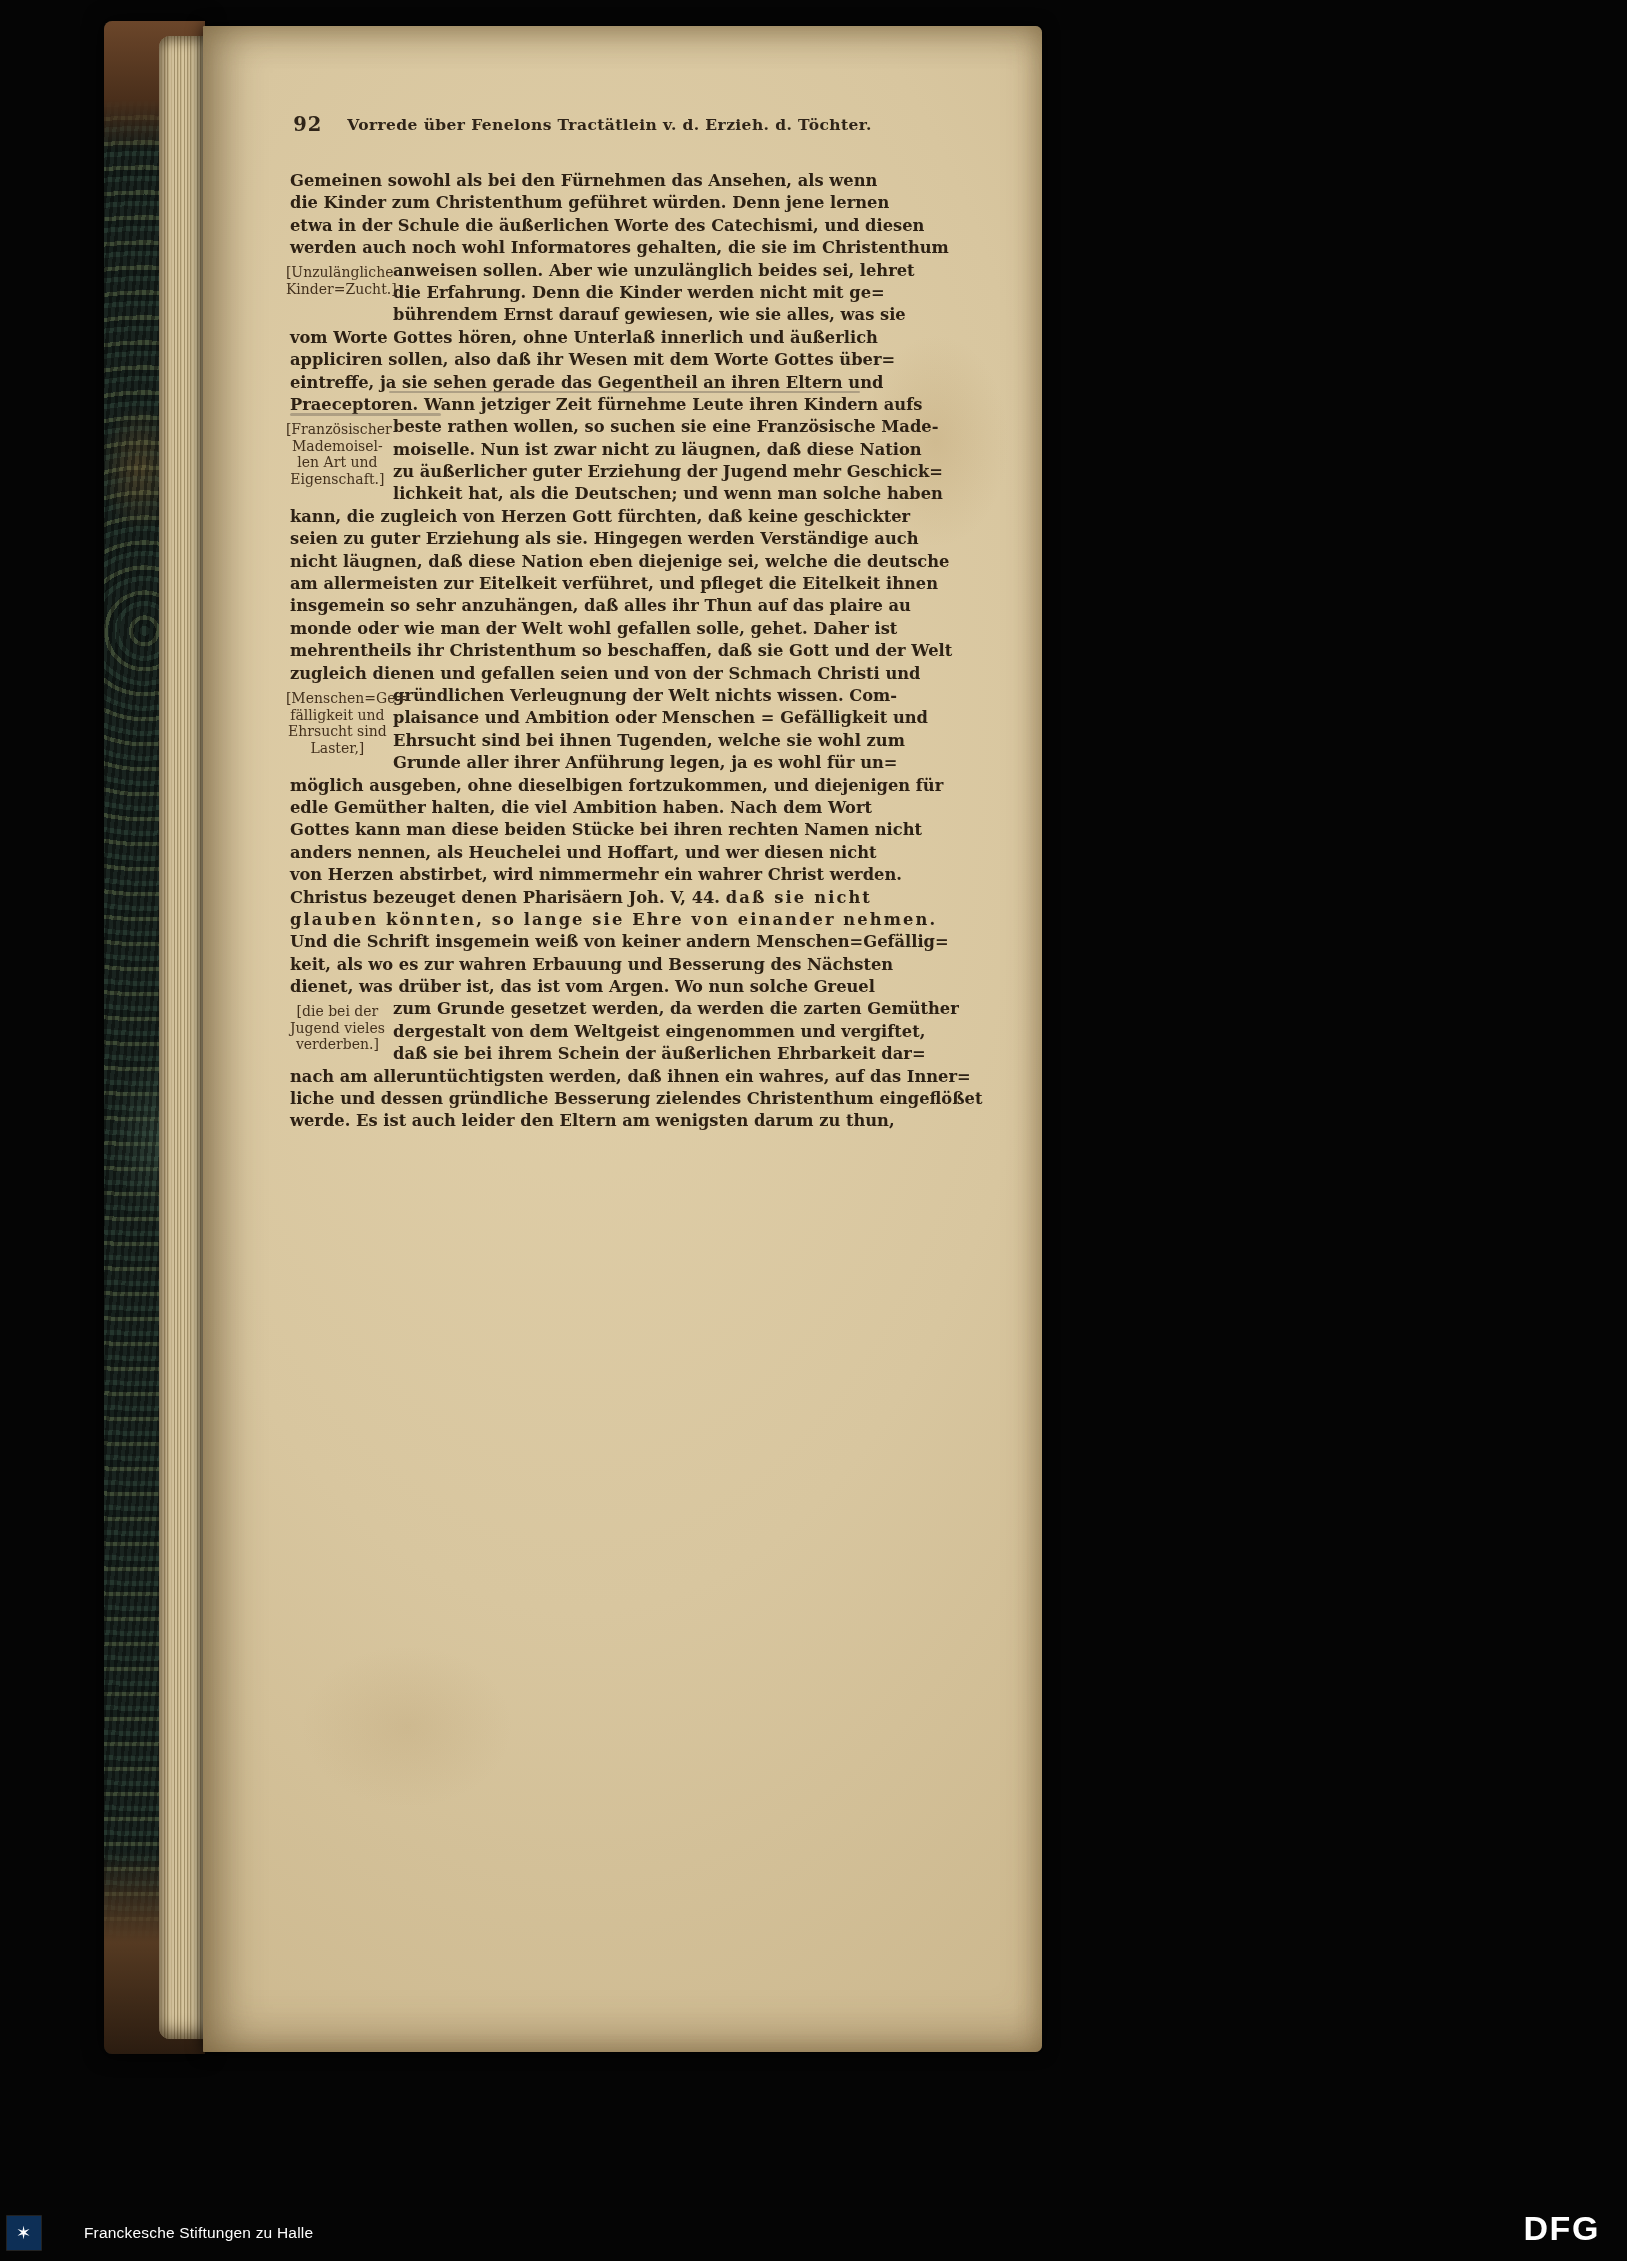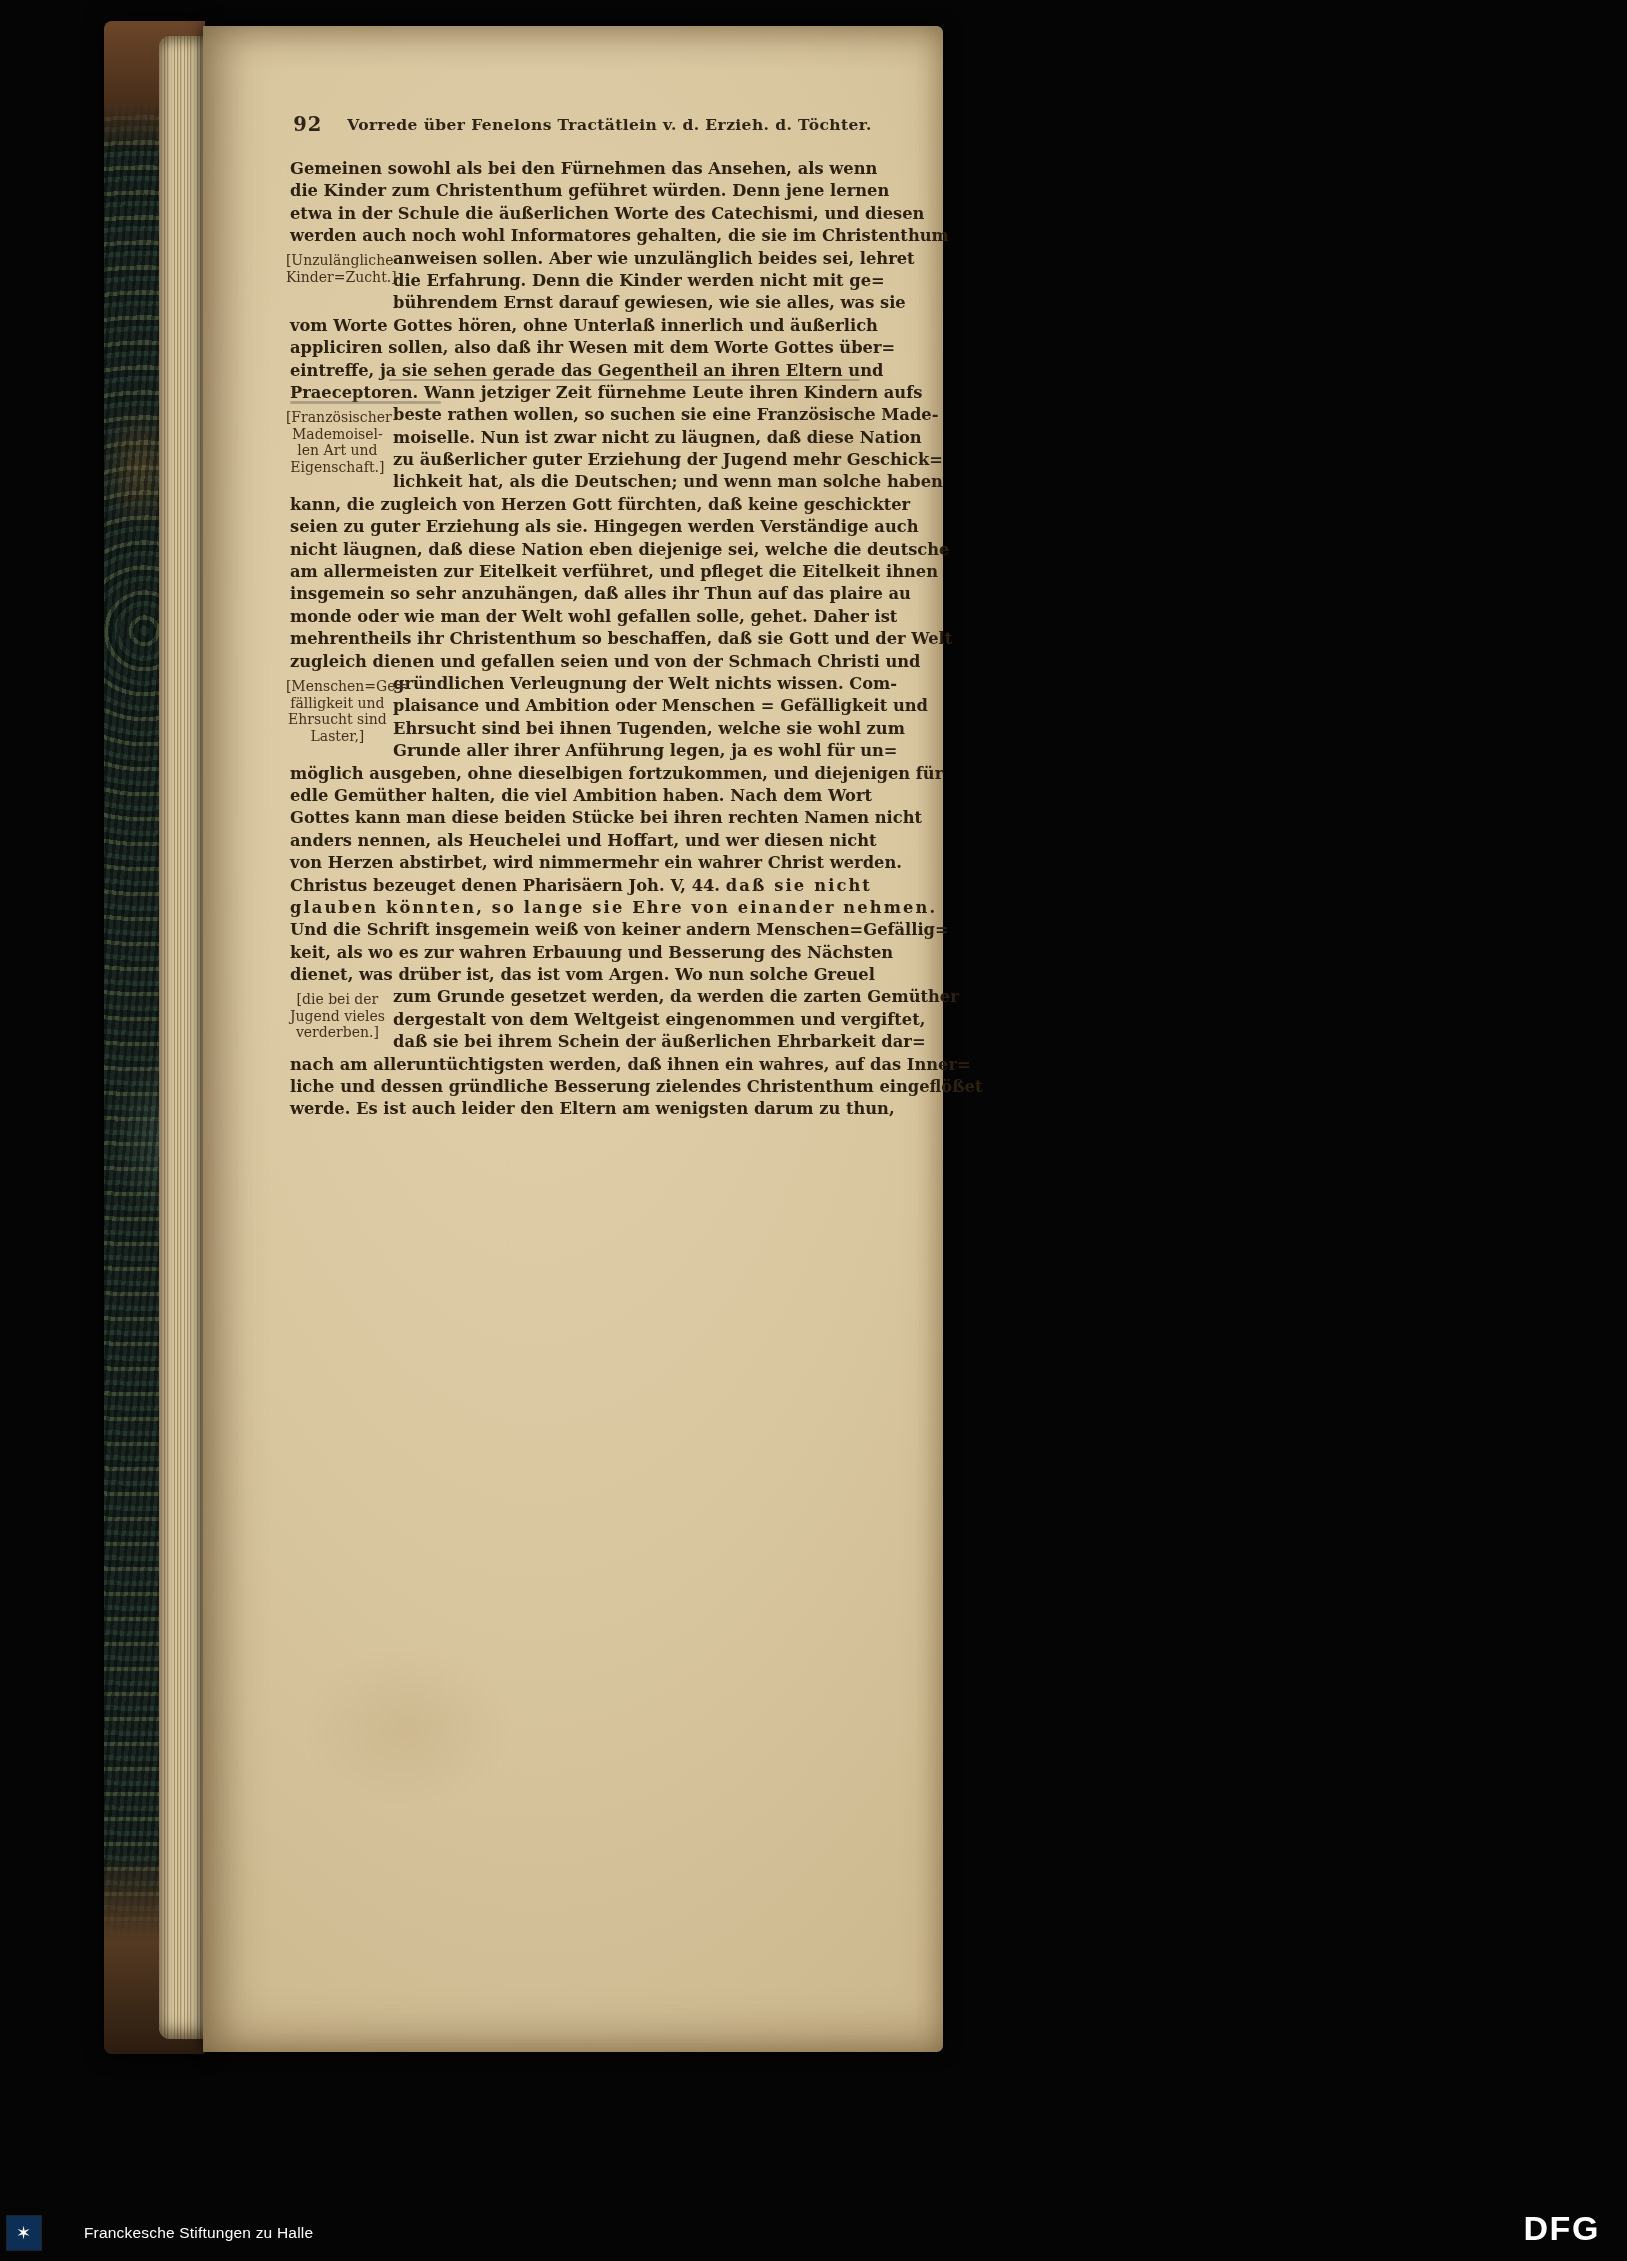--- a/index.html
+++ b/index.html
@@ -38,21 +38,21 @@
   .pagestack {
     position: absolute; left: 159px; top: 36px; width: 50px; height: 2003px;
     border-radius: 11.4px 0 0 11.4px;
     background: repeating-linear-gradient(90deg,
       #d6c59e 0px, #d6c59e 1.6px, #a5936c 1.6px, #a5936c 2.4px, #c7b58c 2.4px, #c7b58c 3.3px);
     box-shadow: inset 0 4.9px 11.4px rgba(40,25,10,.5), inset 0 -8.1px 14.6px rgba(40,25,10,.55);
   }
 
   
   .page {
-    position: absolute; left: 203px; top: 26px; width: 740px; height: 2026px;
+    position: absolute; left: 203px; top: 26px; width: 839px; height: 2026px;
     border-radius: 1.6px 6.5px 6.5px 1.6px;
     background:
       radial-gradient(120% 90% at 45% 35%, #e2d1ab 0%, #d8c69f 48%, #c6b186 100%);
     box-shadow:
       inset 23px 0 39px rgba(70,48,18,.35),
       inset -8.1px 0 18px rgba(110,85,45,.22),
       inset 0 -20.3px 41px rgba(95,70,35,.22),
       inset 0 14.6px 28.5px rgba(95,70,35,.18),
       0 0 16.3px rgba(0,0,0,.85);
   }
@@ -73,21 +73,21 @@
     position: absolute; left: 3.3px; top: 1.6px;
     font-weight: bold; font-size: 19.5px; letter-spacing: 0.8px;
   }
   .runtitle {
     display: block; text-align: center; padding-left: 57px;
     font-weight: bold; font-size: 15.5px; letter-spacing: 0.4px; line-height: 28px;
   }
 
   
   .textblock {
-    position: absolute; top: 132px; left: 87px; width: 582px;
+    position: absolute; top: 144px; left: 87px; width: 582px;
   }
   .bline {
     position: relative;
     height: 22.4px;
     font-weight: bold; font-size: 16.3px; line-height: 22.4px;
     color: #2d2114;
     white-space: nowrap;
     text-align: justify;
     text-align-last: justify;
   }

